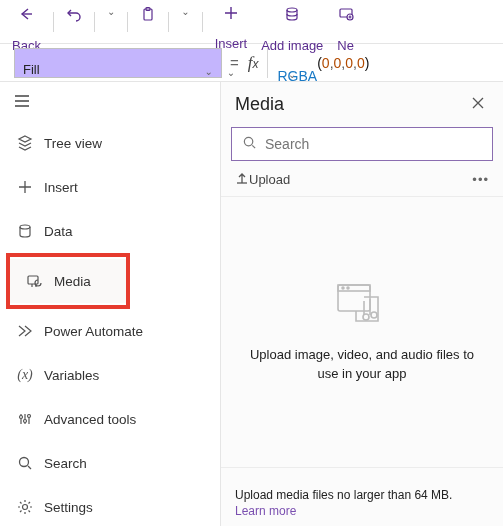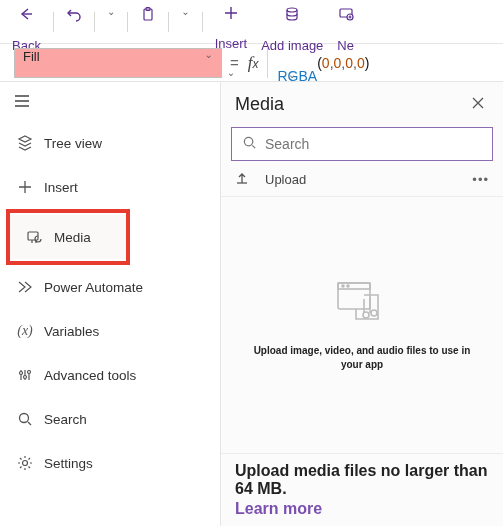--- a/index.html
+++ b/index.html
@@ -5,21 +5,21 @@
 * { box-sizing: border-box; margin: 0; padding: 0; font-family: "Segoe UI", Arial, sans-serif; }
 body { width: 503px; height: 526px; background: #fff; overflow: hidden; font-size: 13px; color: #252525; }
 
 .toolbar { height: 44px; display: flex; align-items: center; padding: 0 6px; gap: 2px; border-bottom: 1px solid #e5e5e5; }
 .tb-btn { display: flex; align-items: center; height: 32px; padding: 0 6px; gap: 16px; color: #5b2d8f; cursor: pointer; border-radius: 3px; font-size: 13px; flex-direction: column; }
 .tb-sep { width: 1px; height: 20px; background: #d6d6d6; margin: 0 4px; }
 .chev { font-size: 10px; color: #666; }
 .ico { display: flex; align-items: center; justify-content: center; }
 
 .formula-row { height: 38px; display: flex; align-items: center; padding: 4px 10px 4px 14px; gap: 8px; border-bottom: 1px solid #e5e5e5; }
-.prop-select { width: 208px; height: 30px; border: 1px solid #c0c0c0; display: flex; align-items: flex-start; justify-content: space-between; padding: 0 8px; cursor: pointer; background: #fca5a5; font-size: 13px; }
+.prop-select { width: 208px; height: 30px; border: 1px solid #c0c0c0; display: flex; align-items: flex-end; justify-content: space-between; padding: 0 8px; cursor: pointer; background: #c4b5fd; font-size: 13px; }
 .eq { font-size: 15px; color: #666; }
 .fx { font-style: italic; font-family: "Times New Roman", serif; font-size: 17px; color: #444; margin-left: 1px; }
 .formula-text { border-left: 1px solid #d6d6d6; padding-left: 10px; font-family: Consolas, monospace; font-size: 14px; height: 30px; display: flex; align-items: center; }
 .formula-text .fn { color: #1979c5; margin-top: 26px; }
 .formula-text .paren { color: #111; }
 .formula-text .num { color: #b14a00; }
 .formula-text .comma { color: #555; }
 
 .workspace { display: flex; height: calc(526px - 44px - 38px); }
 
@@ -30,28 +30,28 @@
 .nav-ico { width: 18px; height: 18px; display: flex; align-items: center; justify-content: center; color: #555; }
 .highlight-box { border: 4px solid #e63b2e; margin-left: 6px; margin-right: 90px; padding: 2px 0; }
 
 .panel { flex: 1; display: flex; flex-direction: column; border-left: 1px solid #e5e5e5; background: #fbfbfb; position: relative; }
 .panel-header { display: flex; align-items: center; justify-content: space-between; padding: 10px 14px 6px; }
 .panel-title { font-size: 18px; font-weight: 400; color: #242424; }
 .panel-close { cursor: pointer; color: #555; padding: 4px; }
 .panel-search { margin: 4px 10px 6px; height: 34px; border: 1px solid #8a6db0; display: flex; align-items: center; gap: 8px; padding: 0 10px; background: #fff; }
 .panel-search input { border: none; outline: none; flex: 1; font-size: 14px; background: transparent; }
 .panel-actions { display: flex; align-items: center; justify-content: space-between; padding: 4px 14px 8px; border-bottom: 1px solid #ececec; }
-.upload-btn { display: flex; align-items: center; gap: 16px; color: #444; cursor: pointer; font-size: 13px; }
+.upload-btn { display: flex; align-items: center; gap: 0; color: #444; cursor: pointer; font-size: 13px; }
 .dots { color: #666; cursor: pointer; letter-spacing: 1px; }
 
 .panel-body { flex: 1; display: flex; flex-direction: column; align-items: center; justify-content: center; text-align: center; padding: 0 24px; }
 .media-illus { color: #bcbcbc; margin-bottom: 16px; }
-.empty-text { font-weight: 700; font-size: 10px; color: #222; line-height: 1.4; }
-
-.panel-footer { border-top: 1px solid #ececec; padding: 8px 14px 8px; font-size: 16px; color: #222; font-weight: bold; }
+.empty-text { font-weight: 400; font-size: 13px; color: #222; line-height: 1.4; }
+
+.panel-footer { border-top: 1px solid #ececec; padding: 20px 14px 8px; font-size: 12px; color: #222; }
 .panel-footer .learn { color: #7a4fb0; cursor: pointer; display: block; margin-top: 2px; }
 .panel-footer .usage { text-align: right; margin-top: 10px; color: #444; }
 </style>
 </head>
 <body>
 
 <div class="toolbar">
   <div class="tb-btn">
     <span class="ico">
       <svg width="16" height="16" viewBox="0 0 16 16" fill="none" stroke="#5b2d8f" stroke-width="1.4">
@@ -160,20 +160,29 @@
         </span>
       <span>Tree view</span>
     </div>
     <div class="nav-item">
       <span class="nav-ico">
           <svg width="16" height="16" viewBox="0 0 16 16" stroke="#555" stroke-width="1.3">
             <path d="M8 2 V14 M2 8 H14"></path>
           </svg>
         </span>
       <span>Insert</span>
+    </div>
+    <div class="nav-item">
+      <span class="nav-ico">
+          <svg width="16" height="16" viewBox="0 0 16 16" fill="none" stroke="#555" stroke-width="1.2">
+            <ellipse cx="8" cy="4" rx="5" ry="2"></ellipse>
+            <path d="M3 4 V12 A5 2 0 0 0 13 12 V4"></path>
+          </svg>
+        </span>
+      <span>Data</span>
     </div>
 
     <div class="highlight-box">
       <div class="nav-item selected">
         <span class="nav-ico">
             <svg width="18" height="18" viewBox="0 0 18 18" fill="none" stroke="#555" stroke-width="1.2">
               <rect x="2" y="4" width="10" height="8" rx="1"></rect>
               <path d="M6 12 V15 M10 12 V15"></path>
               <path d="M12 8 A3 3 0 1 0 15 11"></path>
             </svg>

